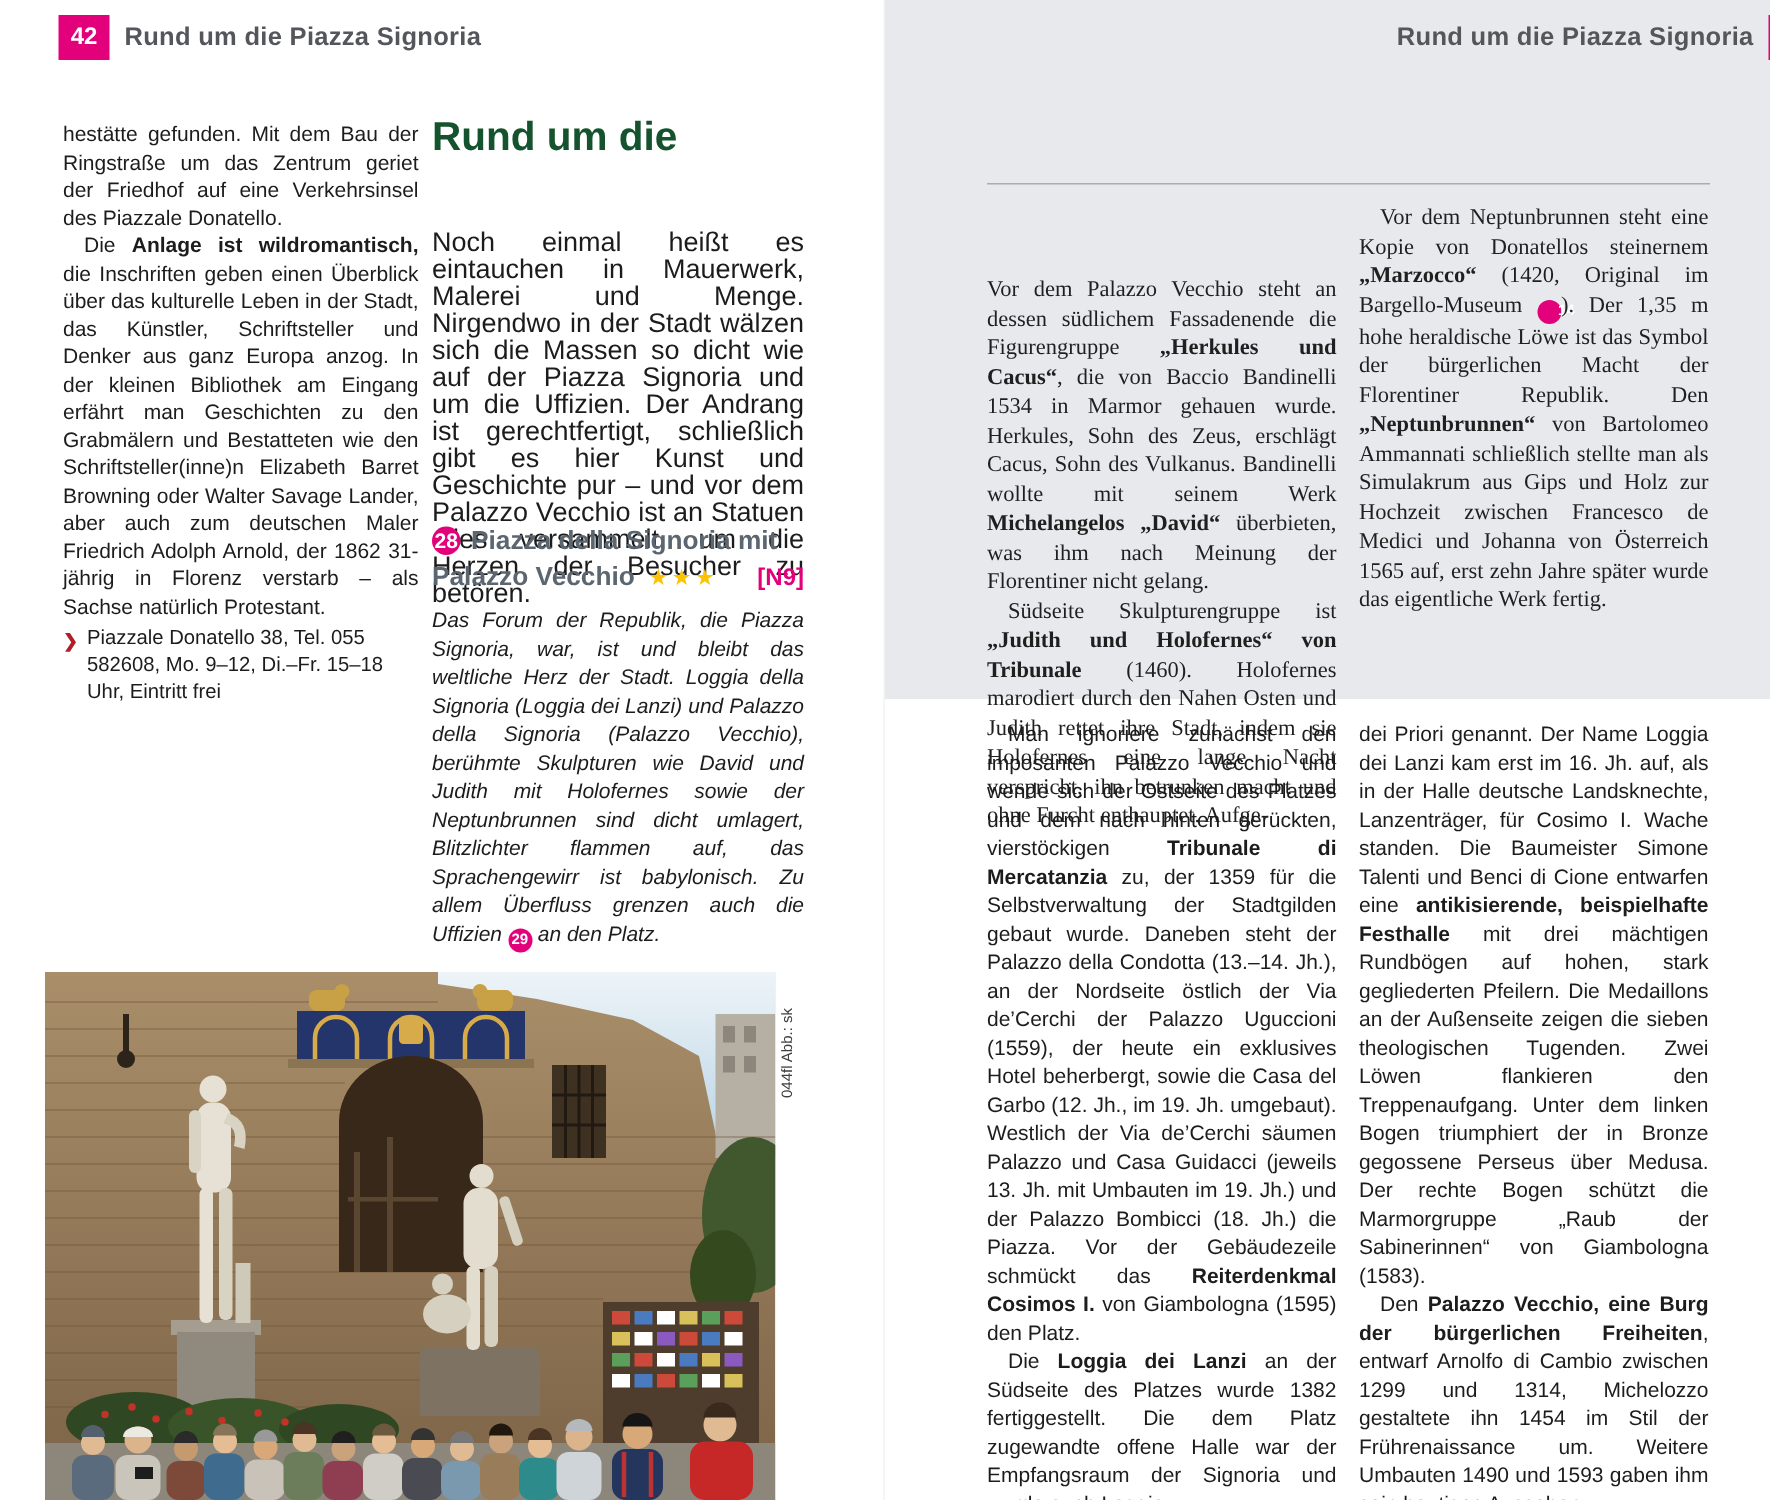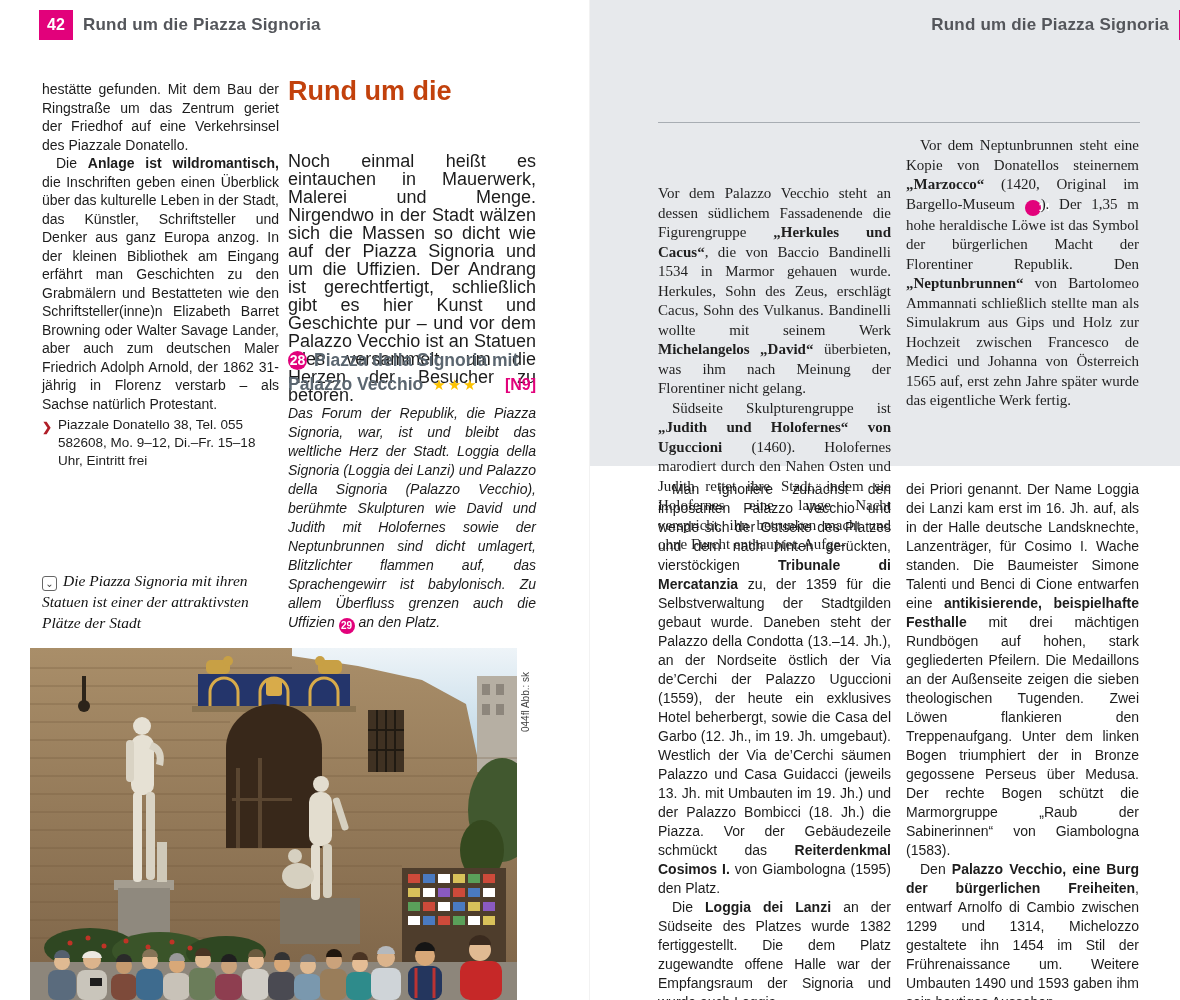--- a/index.html
+++ b/index.html
@@ -25,21 +25,21 @@
   .address{display:flex;margin-top:3px;text-align:left;}
   .addr-marker{color:#b01e28;font-weight:700;font-size:12px;width:16px;flex:none;padding-top:2px;}
   .addr-text{font-size:13.5px;line-height:18px;}
   .caption{position:absolute;left:42px;top:570px;width:235px;font-family:"Liberation Serif",serif;
            font-style:italic;font-size:15.5px;line-height:21px;text-align:left;color:#111;}
   .cap-icon{display:inline-flex;width:13px;height:13px;border:1.2px solid #666;border-radius:3px;
             align-items:center;justify-content:center;font-size:10px;color:#444;
             font-style:normal;margin-right:6px;vertical-align:-1px;font-family:"Liberation Sans",sans-serif;}
   
   .chapter-title{position:absolute;left:288px;top:76px;width:260px;font-size:27px;font-weight:700;
-                 color:#c2410c;line-height:30px;text-align:left;}
+                 color:#14532d;line-height:30px;text-align:left;}
   .lcol2-intro{left:288px;top:152px;width:248px;font-size:18px;line-height:18px;}
   .poi-head{position:absolute;left:288px;top:350px;width:248px;text-align:left;}
   .poi-line1{display:flex;align-items:center;gap:7px;}
   .poi-badge{width:19px;height:19px;line-height:19px;font-size:14px;flex:none;}
   .poi-title{font-size:17.5px;font-weight:700;color:#5b6670;}
   .poi-line2{display:flex;align-items:baseline;margin-top:3px;}
   .stars{color:#fdc300;font-size:15px;letter-spacing:2px;margin-left:9px;}
   .map-ref{margin-left:auto;color:#e2017b;font-weight:700;font-size:16px;}
   .poi-body{left:288px;top:404px;width:248px;font-style:italic;font-size:14px;line-height:19px;}
   
@@ -78,23 +78,20 @@
 
   <div class="col lcol1">
     <p>hestätte gefunden. Mit dem Bau der Ringstraße um das Zentrum geriet der Friedhof auf eine Verkehrsinsel des Piazzale Donatello.</p>
     <p class="ind"><span>Die </span><span class="b">Anlage ist wildromantisch,</span><span> die Inschriften geben einen Überblick über das kulturelle Leben in der Stadt, das Künstler, Schriftsteller und Denker aus ganz Europa anzog. In der kleinen Bibliothek am Eingang erfährt man Geschichten zu den Grabmälern und Bestatteten wie den Schriftsteller(inne)n Elizabeth Barret Browning oder Walter Savage Lander, aber auch zum deutschen Maler Friedrich Adolph Arnold, der 1862 31-jährig in Florenz verstarb – als Sachse natürlich Protestant.</span></p>
     <div class="address">
       <span class="addr-marker">❯</span>
       <span class="addr-text">Piazzale Donatello 38, Tel. 055 582608, Mo. 9–12, Di.–Fr. 15–18 Uhr, Eintritt frei</span>
     </div>
   </div>
 
-  <div class="caption">
-    <span class="cap-icon">⌄</span><span>Die Piazza Signoria mit ihren Statuen ist einer der attraktivsten Plätze der Stadt</span>
-  </div>
 
   <div class="chapter-title">
     <div>Rund um die</div>
   </div>
   <div class="col lcol2-intro">
     <p>Noch einmal heißt es eintauchen in Mauerwerk, Malerei und Menge. Nirgendwo in der Stadt wälzen sich die Massen so dicht wie auf der Piazza Signoria und um die Uffizien. Der Andrang ist gerechtfertigt, schließlich gibt es hier Kunst und Geschichte pur – und vor dem Palazzo Vecchio ist an Statuen alles versammelt, um die Herzen der Besucher zu betören.</p>
   </div>
 
   <div class="poi-head">
     <div class="poi-line1">
@@ -298,21 +295,21 @@
           <rect x="430" y="313" width="42" height="39" rx="10" fill="#c62828"></rect>
       </g>
     </svg>
   </div>
   <div class="photo-credit">044fl Abb.: sk</div>
 
   <div class="ib-rule"></div>
 
   <div class="col serifcol ibcol1">
     <p><span>Vor dem Palazzo Vecchio steht an dessen südlichem Fassadenende die Figurengruppe </span><span class="b">„Herkules und Cacus“</span><span>, die von Baccio Bandinelli 1534 in Marmor gehauen wurde. Herkules, Sohn des Zeus, erschlägt Cacus, Sohn des Vulkanus. Bandinelli wollte mit seinem Werk </span><span class="b">Michelangelos „David“</span><span> überbieten, was ihm nach Meinung der Florentiner nicht gelang.</span></p>
-    <p class="ind"><span>Südseite Skulpturengruppe ist </span><span class="b">„Judith und Holofernes“ von Uguccioni</span><span> (1460). Holofernes marodiert durch den Nahen Osten und Judith rettet ihre Stadt, indem sie Holofernes eine lange Nacht verspricht, ihn betrunken macht und ohne Furcht enthauptet. Aufge-</span></p>
+    <p class="ind"><span>Südseite Skulpturengruppe ist </span><span class="b">„Judith und Holofernes“ von Tribunale</span><span> (1460). Holofernes marodiert durch den Nahen Osten und Judith rettet ihre Stadt, indem sie Holofernes eine lange Nacht verspricht, ihn betrunken macht und ohne Furcht enthauptet. Aufge-</span></p>
   </div>
 
   <div class="col serifcol ibcol2">
     <p class="ind"><span>Vor dem Neptunbrunnen steht eine Kopie von Donatellos steinernem </span><span class="b">„Marzocco“</span><span> (1420, Original im Bargello-Museum </span><span class="badge">14</span><span>). Der 1,35 m hohe heraldische Löwe ist das Symbol der bürgerlichen Macht der Florentiner Republik. Den </span><span class="b">„Neptunbrunnen“</span><span> von Bartolomeo Ammannati schließlich stellte man als Simulakrum aus Gips und Holz zur Hochzeit zwischen Francesco de Medici und Johanna von Österreich 1565 auf, erst zehn Jahre später wurde das eigentliche Werk fertig.</span></p>
   </div>
 
   <div class="col maincol1">
     <p class="ind"><span>Man ignoriere zunächst den imposanten Palazzo Vecchio und wende sich der Ostseite des Platzes und dem nach hinten gerückten, vierstöckigen </span><span class="b">Tribunale di Mercatanzia</span><span> zu, der 1359 für die Selbstverwaltung der Stadtgilden gebaut wurde. Daneben steht der Palazzo della Condotta (13.–14. Jh.), an der Nordseite östlich der Via de’Cerchi der Palazzo Uguccioni (1559), der heute ein exklusives Hotel beherbergt, sowie die Casa del Garbo (12. Jh., im 19. Jh. umgebaut). Westlich der Via de’Cerchi säumen Palazzo und Casa Guidacci (jeweils 13. Jh. mit Umbauten im 19. Jh.) und der Palazzo Bombicci (18. Jh.) die Piazza. Vor der Gebäudezeile schmückt das </span><span class="b">Reiterdenkmal Cosimos I.</span><span> von Giambologna (1595) den Platz.</span></p>
     <p class="ind"><span>Die </span><span class="b">Loggia dei Lanzi</span><span> an der Südseite des Platzes wurde 1382 fertiggestellt. Die dem Platz zugewandte offene Halle war der Empfangsraum der Signoria und wurde auch Loggia</span></p>
   </div>

